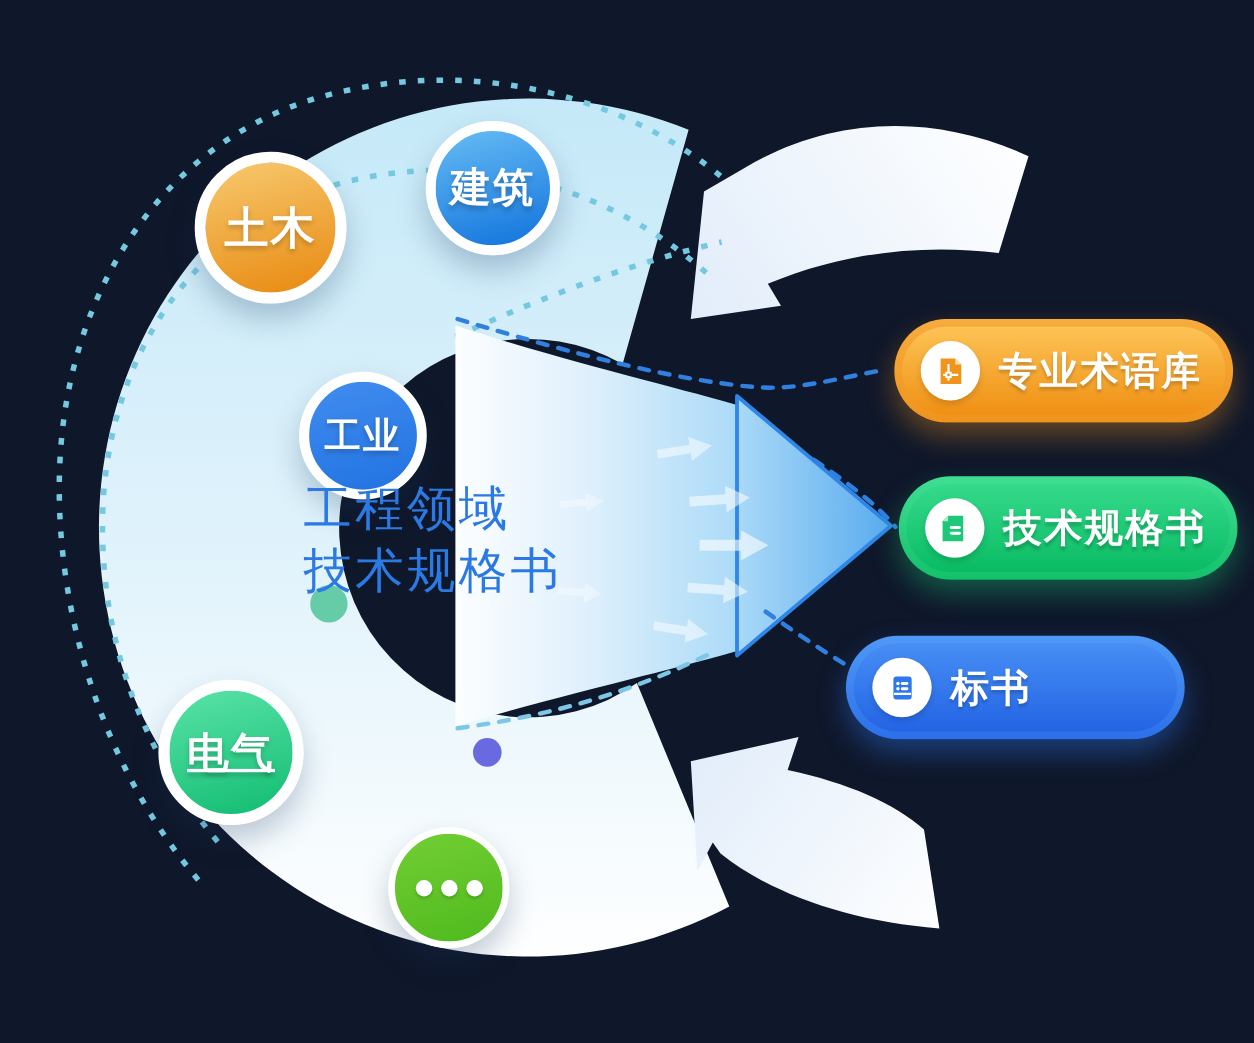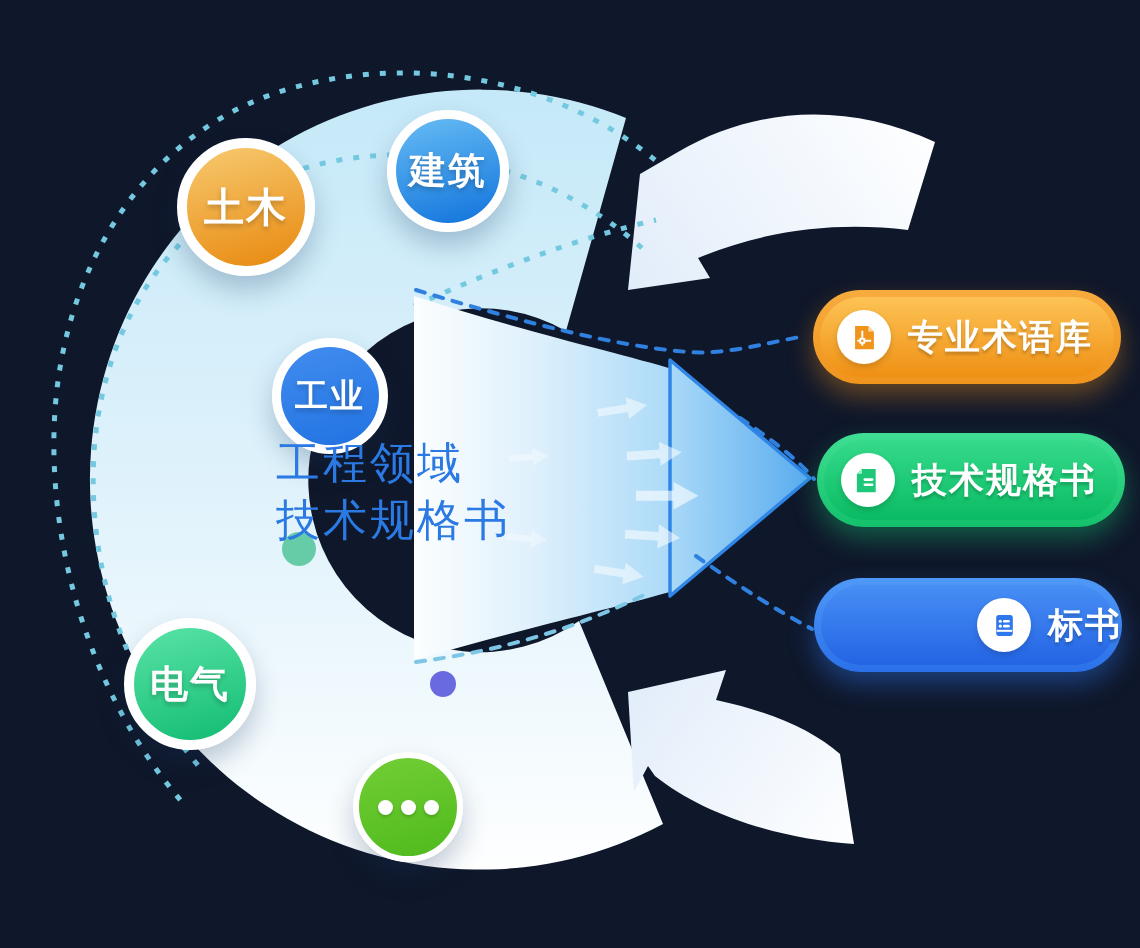--- a/index.html
+++ b/index.html
@@ -19,22 +19,22 @@
   }
   .bubble .bubble-label{text-shadow:0 3px 5px rgba(0,0,0,.22);}
   .b-jianzhu{left:387px;top:110px;width:122px;height:122px;font-size:37px;
     background:linear-gradient(165deg,#66BCF4,#1173DC);}
   .b-tumu{left:177px;top:138px;width:138px;height:138px;font-size:40px;border-width:10px;
     background:linear-gradient(165deg,#F7C96F,#E8890F);}
   .b-gongye{left:272px;top:338px;width:116px;height:116px;font-size:33px;
     background:linear-gradient(165deg,#418CEF,#2173E2);}
   .b-jixie{left:28px;top:378px;width:168px;height:168px;font-size:46px;border-width:11px;
     background:linear-gradient(140deg,#9595F3,#5150E2);}
-  .b-dianqi{left:124px;top:618px;width:132px;height:132px;font-size:38px;border-width:10px;
-    background:linear-gradient(165deg,#59E3A7,#12BC72);}
+  .b-dianqi{left:144px;top:618px;width:132px;height:132px;font-size:38px;border-width:10px;
+    background:linear-gradient(165deg,#59E3A7,#12BC72);text-decoration:underline;}
   .b-more{left:353px;top:752px;width:110px;height:110px;border-width:6px;
     background:linear-gradient(165deg,#72CE35,#4FBA1D);}
   .dots{display:flex;align-items:center;}
   .dots i{display:block;width:15px;height:15px;border-radius:50%;background:#fff;margin:0 4px;
     box-shadow:0 2px 3px rgba(0,0,0,.18);}
 
   
   .center-title{
     position:absolute;left:276px;top:434px;width:420px;text-align:left;
     font-size:44px;line-height:57px;font-weight:normal;color:#2B79E3;letter-spacing:3px;
@@ -42,22 +42,22 @@
 
   
   .pill{position:absolute;width:308px;height:94px;border-radius:47px;display:flex;align-items:center;}
   .pill::before{content:"";position:absolute;inset:7px;border-radius:40px;}
   .p1{left:813px;top:290px;background:linear-gradient(180deg,#F7AC3E,#EF941D);
       box-shadow:0 12px 26px rgba(242,148,28,.38);}
   .p1::before{background:linear-gradient(180deg,#FDC355,#EF9014);}
   .p2{left:817px;top:433px;background:linear-gradient(180deg,#40DE93,#14C16B);
       box-shadow:0 12px 26px rgba(25,200,118,.38);}
   .p2::before{background:linear-gradient(180deg,#35DA8B,#0ABB63);}
-  .p3{left:814px;top:578px;background:linear-gradient(180deg,#4F99F7,#2B70E9);
-      box-shadow:0 12px 26px rgba(46,118,235,.42);justify-content:flex-end;}
+  .p3{left:769px;top:578px;background:linear-gradient(180deg,#4F99F7,#2B70E9);
+      box-shadow:0 12px 26px rgba(46,118,235,.42);}
   .p3::before{background:linear-gradient(180deg,#478EF4,#2364E4);}
   .pill-icon{position:relative;z-index:1;width:54px;height:54px;border-radius:50%;background:#fff;
     margin-left:24px;display:flex;align-items:center;justify-content:center;
     box-shadow:0 3px 6px rgba(0,0,0,.15);}
   .pill-label{position:relative;z-index:1;margin-left:17px;font-size:35px;font-weight:bold;color:#fff;
     letter-spacing:2px;text-shadow:0 3px 3px rgba(0,0,0,.2);}
 </style>
 </head>
 <body>
 

